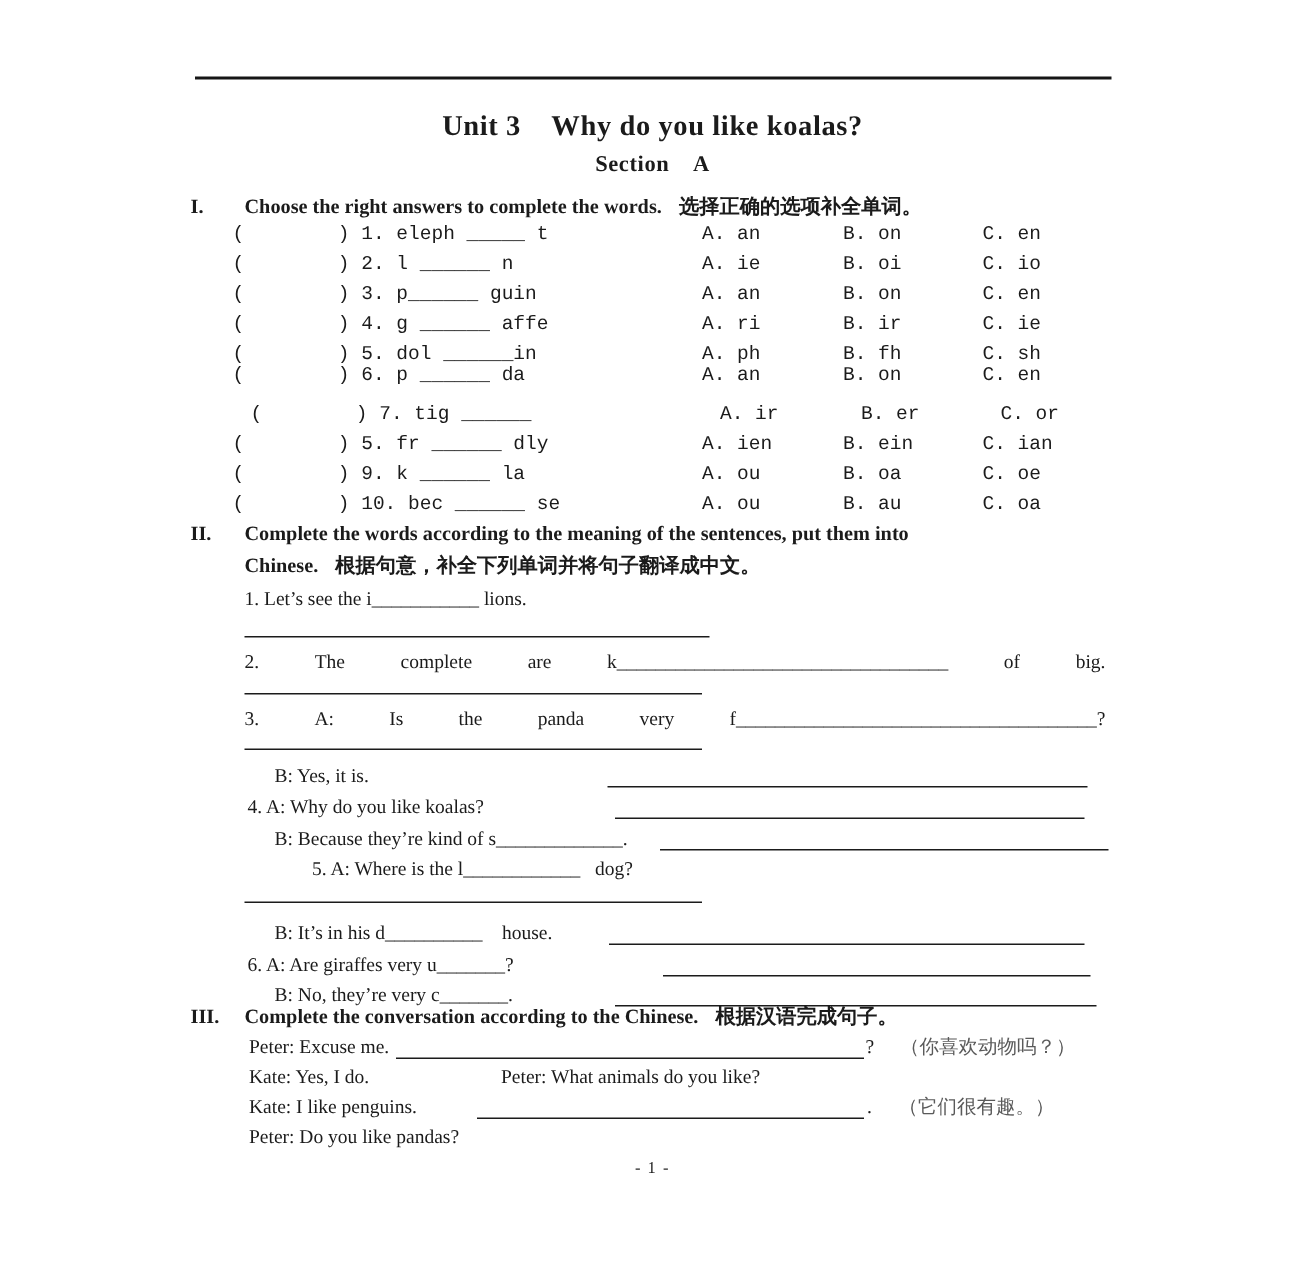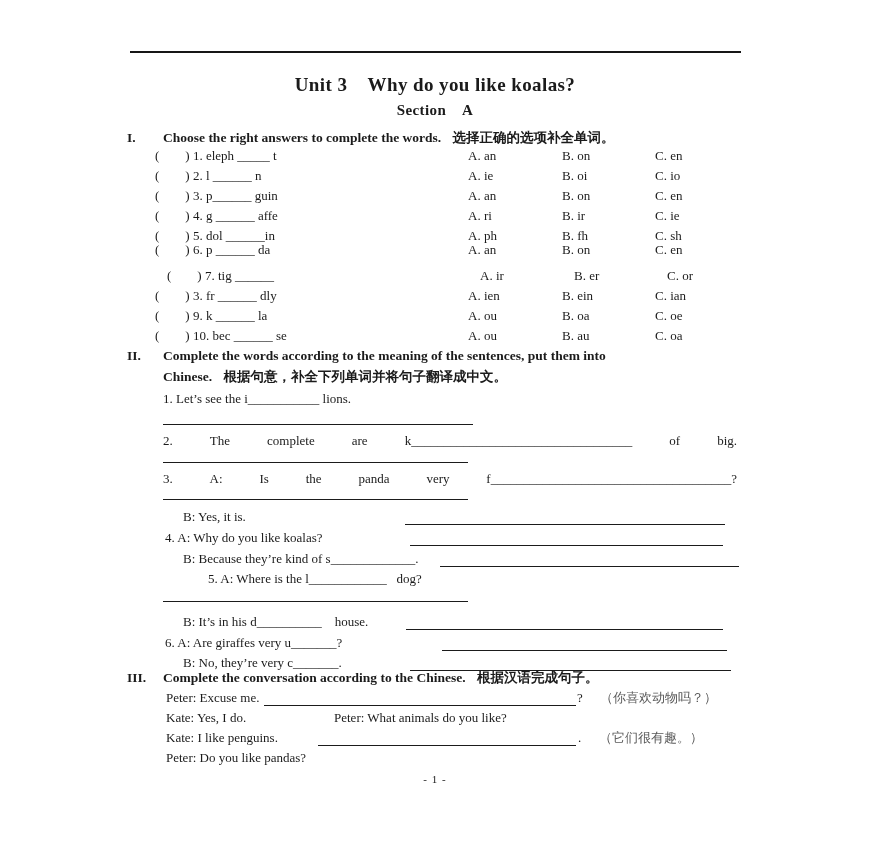--- a/index.html
+++ b/index.html
@@ -8,21 +8,21 @@
   .rule{position:absolute;left:130px;top:51px;width:611px;height:2px;background:#161616;}
   .title{position:absolute;left:0;top:74px;width:870px;text-align:center;
          font-size:19px;font-weight:bold;white-space:pre;letter-spacing:.4px;}
   .subtitle{position:absolute;left:0;top:102px;width:870px;text-align:center;
          font-size:15px;font-weight:bold;white-space:pre;letter-spacing:.4px;}
   .ph{position:absolute;left:127px;width:618px;font-weight:bold;font-size:13.5px;
       line-height:21px;padding-left:36px;box-sizing:border-box;}
   .ph .seq{position:absolute;left:0;top:0;}
   .ph .cn{margin-left:8px;}
   .qrow{position:absolute;left:155px;width:592px;height:20px;line-height:20px;
-        display:grid;grid-template-columns:313px 94px 93px 1fr;}
+        display:grid;grid-template-columns:313px 94px 93px 1fr;font-family:Liberation Mono, monospace;}
   .qrow span{white-space:pre;}
   .row{position:absolute;left:0;width:870px;height:20px;line-height:20px;}
   .row .t{position:absolute;white-space:pre;top:0;}
   .jrow{position:absolute;left:163px;width:574px;height:20px;line-height:20px;
         display:flex;justify-content:space-between;}
   .tline{position:absolute;height:0;border-top:1.5px solid #1b1b1b;}
   .hint{color:#5a5a5a;}
   .pagenum{position:absolute;left:0;top:773px;width:870px;text-align:center;
         font-size:11px;letter-spacing:1px;}
 </style>
@@ -78,21 +78,21 @@
     <span>B. on</span>
     <span>C. en</span>
   </div>
   <div class="qrow" style="top:266px;margin-left:12px;">
     <span>(        ) 7. tig ______</span>
     <span>A. ir</span>
     <span>B. er</span>
     <span>C. or</span>
   </div>
   <div class="qrow" style="top:286px;">
-    <span>(        ) 3. fr ______ dly</span>
+    <span>(        ) 5. fr ______ dly</span>
     <span>A. ien</span>
     <span>B. ein</span>
     <span>C. ian</span>
   </div>
   <div class="qrow" style="top:306px;">
     <span>(        ) 9. k ______ la</span>
     <span>A. ou</span>
     <span>B. oa</span>
     <span>C. oe</span>
   </div>

